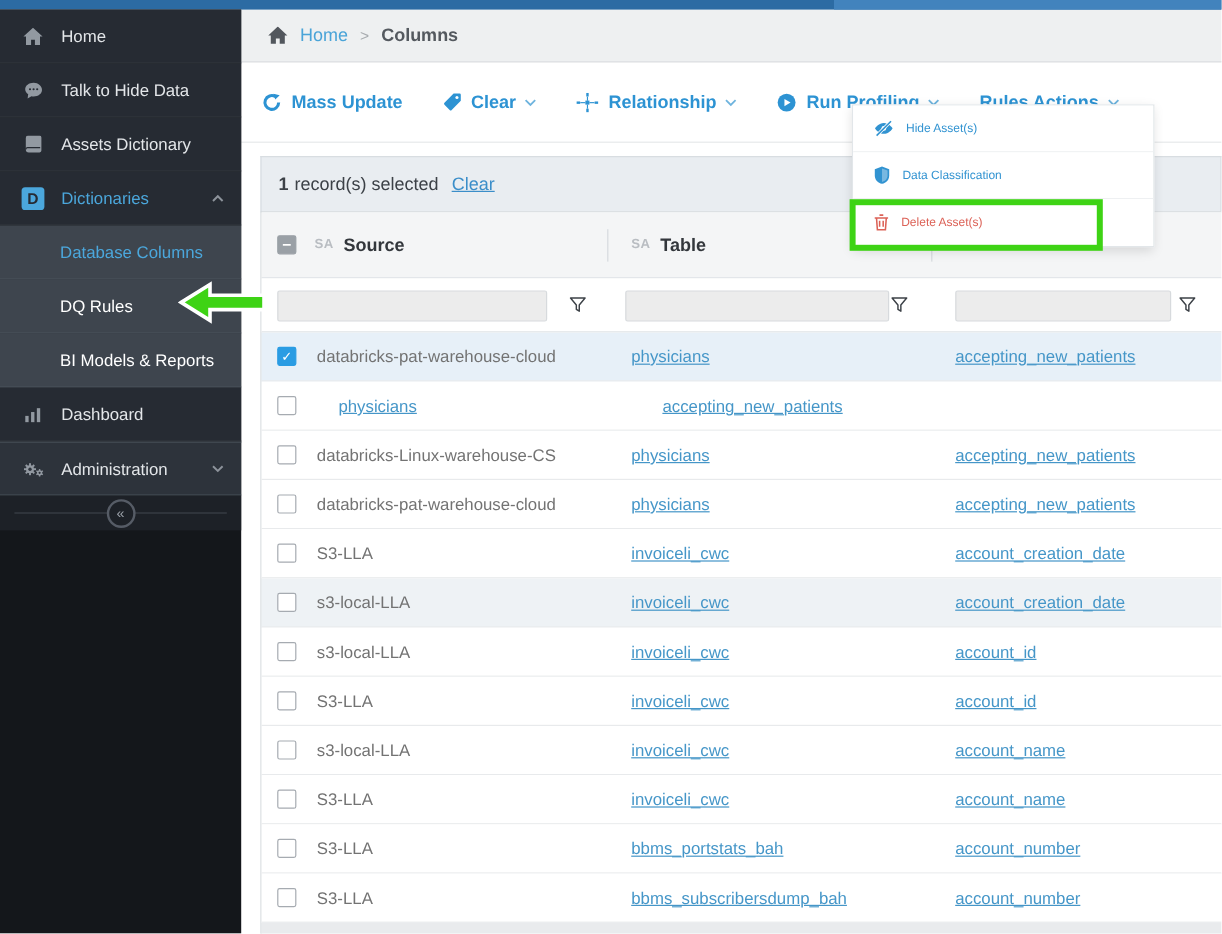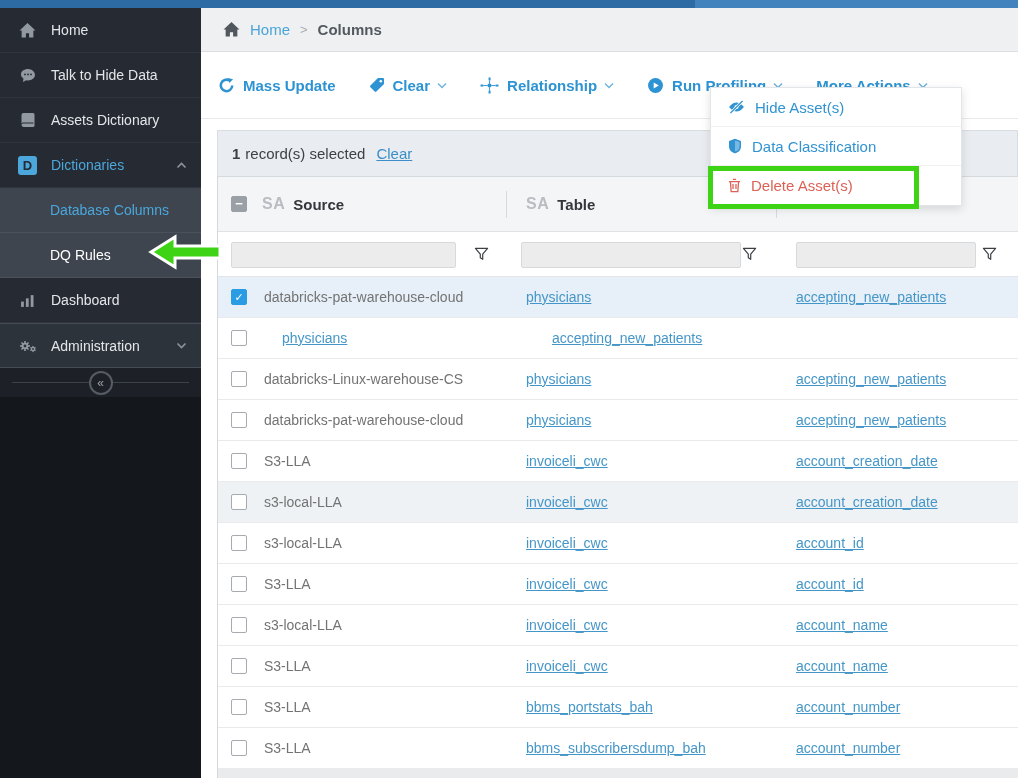--- a/index.html
+++ b/index.html
@@ -66,21 +66,21 @@
   .selbar a { color:#3b8ec9; text-decoration:underline; margin-left:6px; cursor:pointer; }
 
   .grid { border:1px solid #d4d9dd; border-right:none; }
   .ghead { height:55px; background:#f4f5f6; border-bottom:1px solid #dfe3e6; display:flex; align-items:center; position:relative; font-size:15px; }
   .vsep { position:absolute; top:14px; height:27px; width:1px; background:#d6dade; }
   .c-cb { flex:0 0 44px; padding-left:13px; }
   .c-src { flex:0 0 244px; }
   .c-tbl { flex:0 0 270px; padding-left:20px; }
   .c-col { flex:1 1 auto; padding-left:20px; }
   .hcell { display:flex; align-items:center; gap:8px; color:#33373c; font-weight:bold; cursor:pointer; }
-  .sa { color:#b9bdc2; font-size:16px; font-weight:bold; letter-spacing:.5px; }
+  .sa { color:#b9bdc2; font-size:11px; font-weight:bold; letter-spacing:.5px; }
   .cb {
     width:16px; height:16px; border:1px solid #a6abb1; border-radius:2px; background:#fff;
     display:flex; align-items:center; justify-content:center; cursor:pointer; flex:none;
   }
   .cb.ind { background:#9aa0a6; border-color:#9aa0a6; color:#fff; font-size:13px; font-weight:bold; line-height:1; }
   .cb.ind::after { content:"\2212"; margin-top:-1px; }
 
   .frow { height:45px; background:#fff; border-bottom:1px solid #e2e5e8; position:relative; }
   .finput { position:absolute; top:10px; height:26px; background:#ececec; border:1px solid #d7dadd; border-radius:2px; font-size:13px; padding:0 6px; color:#555; }
   .fi1 { left:13px;  width:225px; }
@@ -96,21 +96,21 @@
   .trow .cb.checked::after { content:"\2713"; }
   .cell-src { color:#737373; padding-left:2px; }
   .cell-link a { color:#4596c8; text-decoration:underline; cursor:pointer; }
   .partialrow { height:9px; background:#e9ebed; }
 
   
   .dropdown {
     position:absolute; left:710px; top:87px; width:252px; background:#fff;
     border:1px solid #e2e6e9; box-shadow:0 3px 9px rgba(0,0,0,.13); z-index:20;
   }
-  .mi { height:39px; display:flex; align-items:center; padding-left:17px; gap:10px; font-size:15px; border-bottom:1px solid #eef0f2; cursor:pointer; background:#fff; }
+  .mi { height:39px; display:flex; align-items:center; padding-left:17px; gap:10px; font-size:10px; border-bottom:1px solid #eef0f2; cursor:pointer; background:#fff; }
   .mi:last-child { border-bottom:none; }
   .mi-hide, .mi-data { color:#3193d1; }
   .mi-unhide { color:#b9c9d4; cursor:default; }
   .mi-del { color:#dc6257; }
 
   .greenbox {
     position:absolute; left:708px; top:166px; width:211px; height:43px;
     border:5px solid #3ed315; z-index:25; pointer-events:none;
   }
   .greenarrow { position:absolute; left:147px; top:233px; z-index:30; pointer-events:none; }
@@ -167,20 +167,23 @@
           <path d="M1 5.5l4-4 4 4" fill="none" stroke="currentColor" stroke-width="1.6"></path>
         </svg>
     </span>
   </div>
 
   <div class="ssub active">
     <span>Database Columns</span>
   </div>
   <div class="ssub">
     <span>DQ Rules</span>
+  </div>
+  <div class="ssub">
+    <span>BI Models &amp; Reports</span>
   </div>
 
   <div class="sitem">
     <span class="ic">
       <svg width="15" height="13" viewBox="0 0 14 12">
           <g fill="currentColor">
             <rect x="1" y="7" width="2.6" height="5"></rect>
             <rect x="5.5" y="4" width="2.6" height="8"></rect>
             <rect x="10" y="1" width="2.6" height="11"></rect>
           </g>
@@ -289,21 +292,21 @@
           </svg>
       </span>
       <span>Run Profiling</span>
       <span class="tchev">
           <svg width="10" height="7" viewBox="0 0 10 7">
             <path d="M1 1.5l4 4 4-4" fill="none" stroke="currentColor" stroke-width="1.5"></path>
           </svg>
         </span>
     </div>
     <div class="tbtn">
-      <span>More Actions</span>
+      <span>Rules Actions</span>
       <span class="tchev">
           <svg width="10" height="7" viewBox="0 0 10 7">
             <path d="M1 1.5l4 4 4-4" fill="none" stroke="currentColor" stroke-width="1.5"></path>
           </svg>
         </span>
     </div>
   </div>
 
   <div class="content">
 

